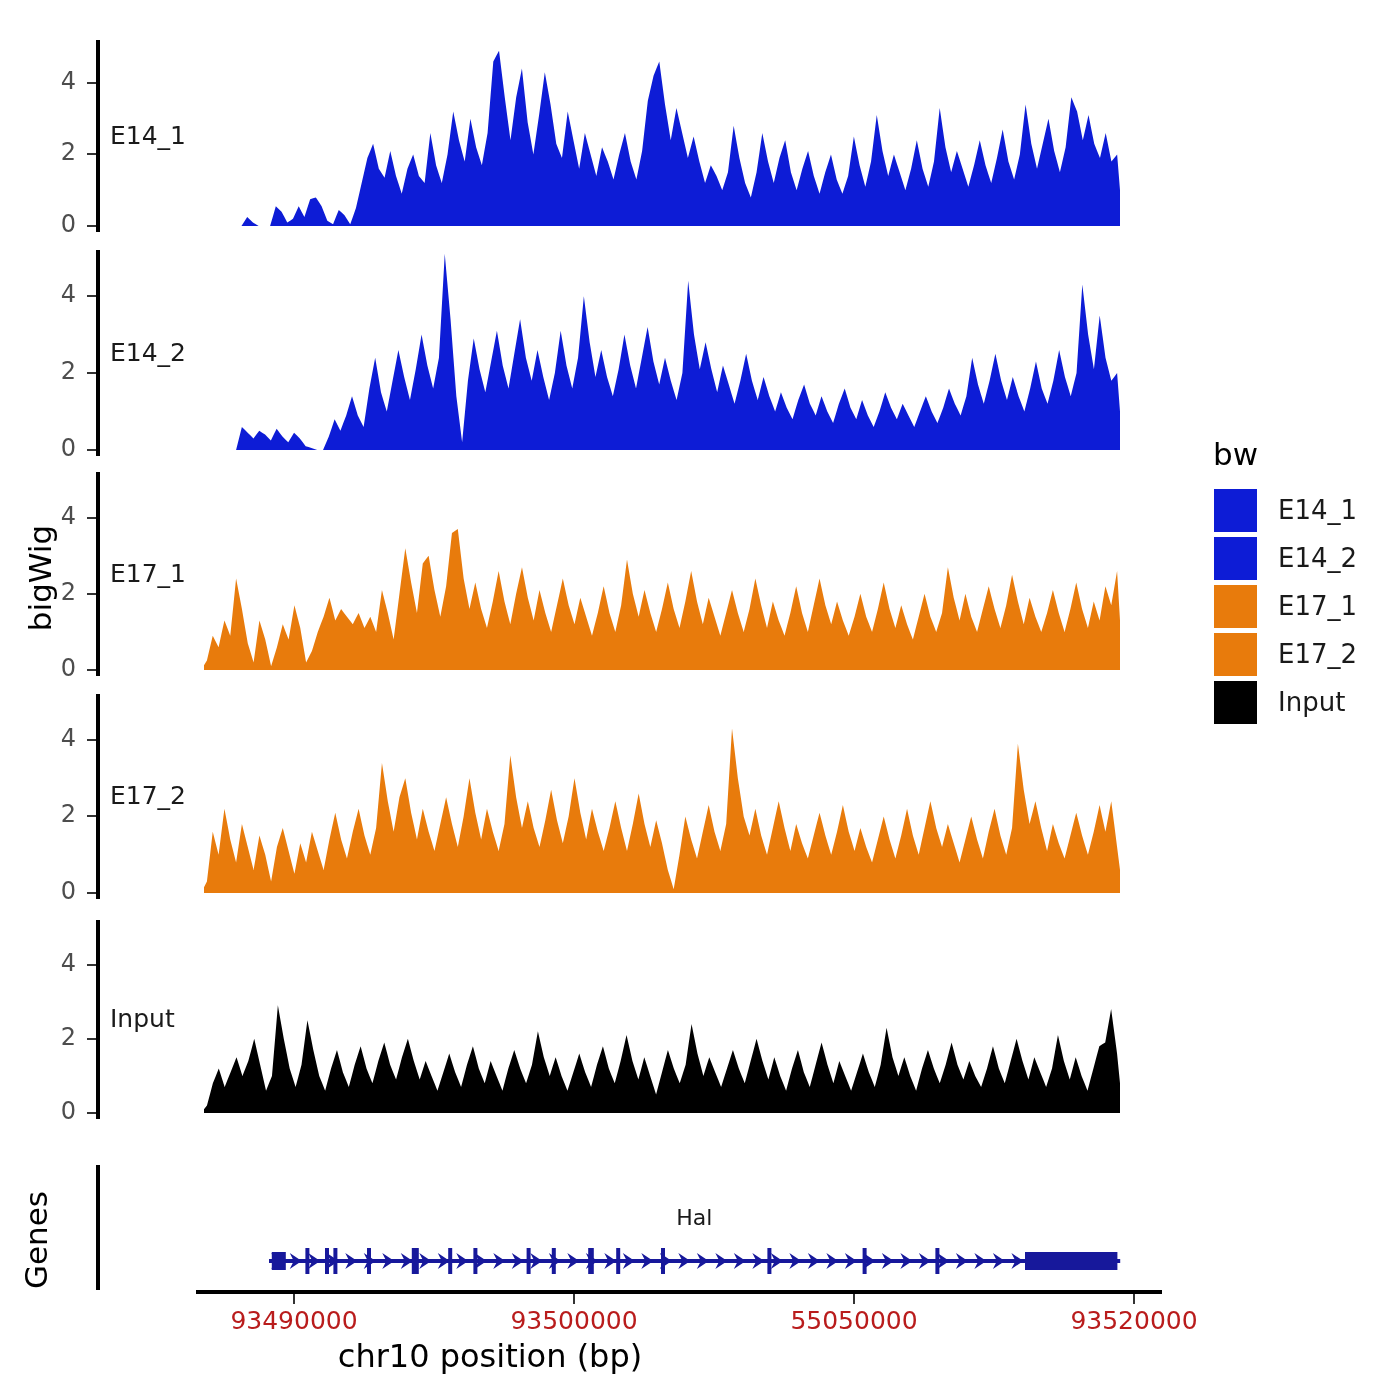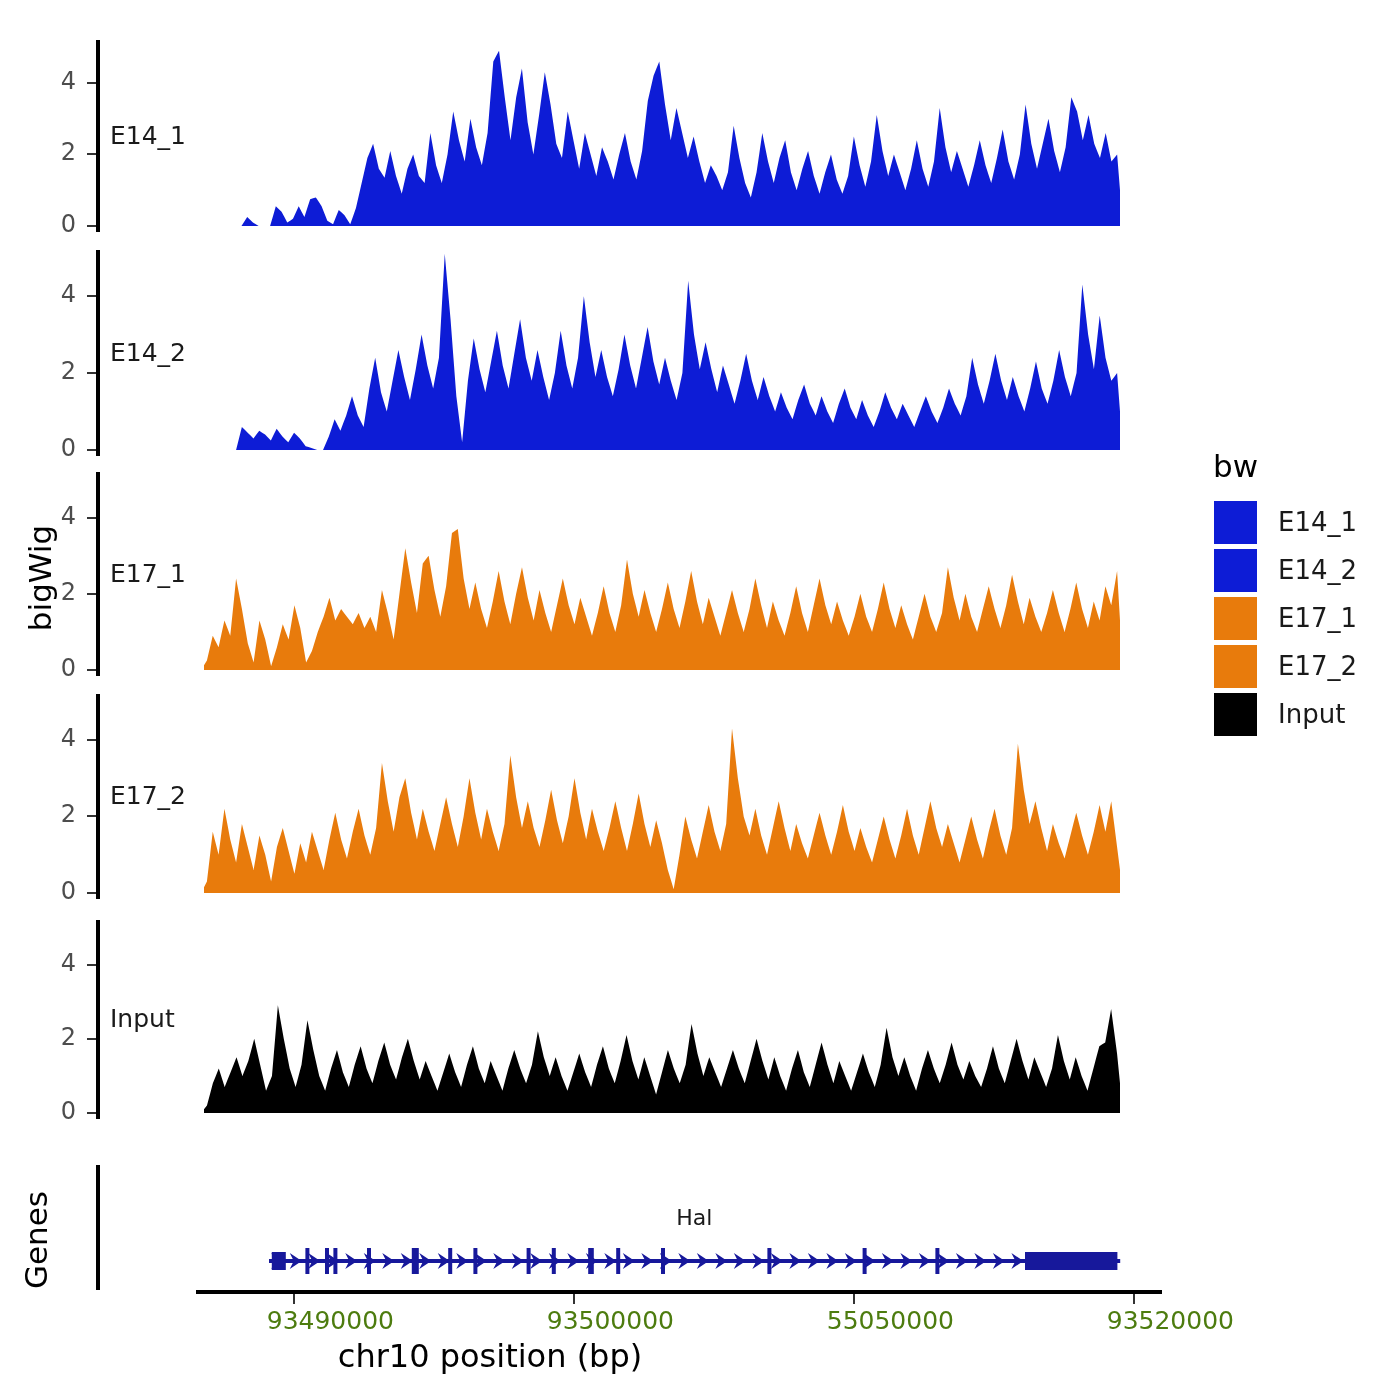--- a/index.html
+++ b/index.html
@@ -61,44 +61,44 @@
   }
   .xtick{
     position:absolute;
     background:#333333;
     width:2px;
     height:10px;
   }
   .xtick-label{
     position:absolute;
     font-size:25px;
-    color:#4d7c0f;
-    white-space:nowrap;
-    text-align:right;
+    color:#b91c1c;
+    white-space:nowrap;
+    text-align:center;
   }
   .xaxis-title{
     position:absolute;
     font-size:32px;
     color:#000;
     white-space:nowrap;
     text-align:center;
     width:100%;
     left:0;
   }
 
   
   #legend{
     position:absolute;
     left:1213px;
     top:432px;
   }
   .legend-title{
     font-size:31px;
     color:#000;
-    margin:16px 0 14px 0;
+    margin:4px 0 14px 0;
     white-space:nowrap;
   }
   .legend-row{
     display:flex;
     align-items:center;
     height:48px;
   }
   .legend-swatch{
     width:45px;height:45px;
     flex:0 0 45px;

